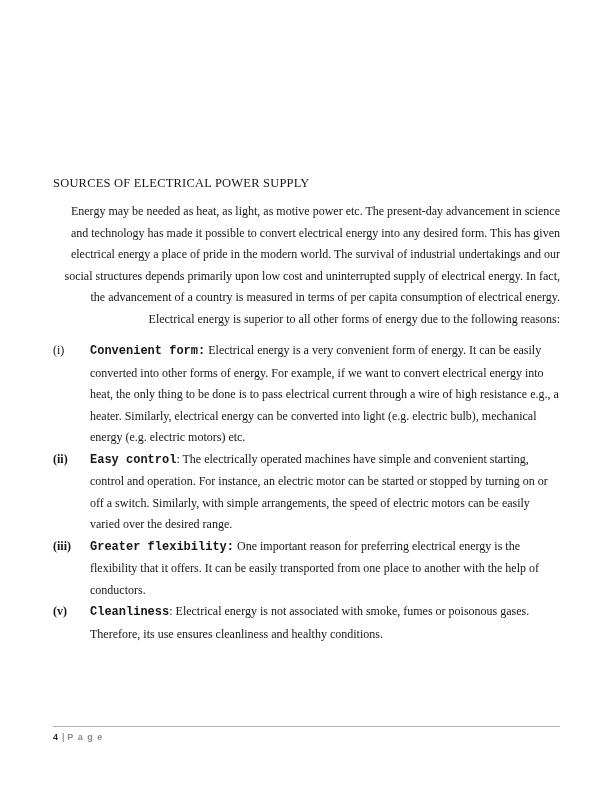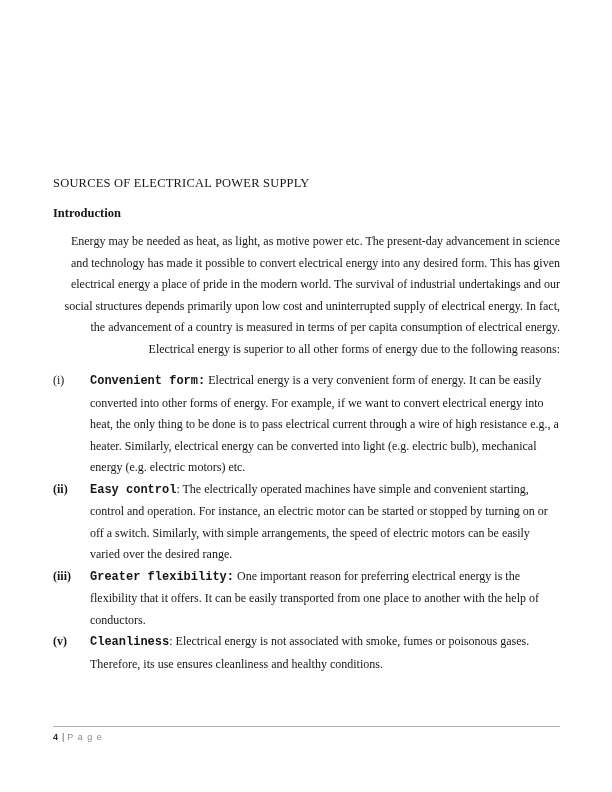--- a/index.html
+++ b/index.html
@@ -80,28 +80,28 @@
   .footer .pnum {
     color: #2b2b2b;
     font-weight: bold;
   }
   .footer .psep {
     color: #555555;
     margin: 0 3px 0 4px;
   }
   .footer .plabel {
     letter-spacing: 1px;
+    font-weight: bold;
   }
 </style>
 </head>
 <body>
 
 <div class="doc">
   <h1 class="title">SOURCES OF ELECTRICAL POWER SUPPLY</h1>
-  <h2 class="section">Introduction</h2>
   <p class="intro">Energy may be needed as heat, as light, as motive power etc. The present-day advancement in science and technology has made it possible to convert electrical energy into any desired form. This has given electrical energy a place of pride in the modern world. The survival of industrial undertakings and our social structures depends primarily upon low cost and uninterrupted supply of electrical energy. In fact, the advancement of a country is measured in terms of per capita consumption of electrical energy. Electrical energy is superior to all other forms of energy due to the following reasons:</p>
   <ol class="reasons" id="reasons-list">
   <li class="reason">
     <span class="marker">(i)</span>
     <span class="body"><b class="label">Convenient form:</b><span class="rest"> Electrical energy is a very convenient form of energy. It can be easily converted into other forms of energy. For example, if we want to convert electrical energy into heat, the only thing to be done is to pass electrical current through a wire of high resistance e.g., a heater. Similarly, electrical energy can be converted into light (e.g. electric bulb), mechanical energy (e.g. electric motors) etc.</span></span>
   </li>
 
   <li class="reason">
     <span class="marker bold">(ii)</span>
     <span class="body"><b class="label">Easy control</b><span class="rest">: The electrically operated machines have simple and convenient starting, control and operation. For instance, an electric motor can be started or stopped by turning on or off a switch. Similarly, with simple arrangements, the speed of electric motors can be easily varied over the desired range.</span></span>

